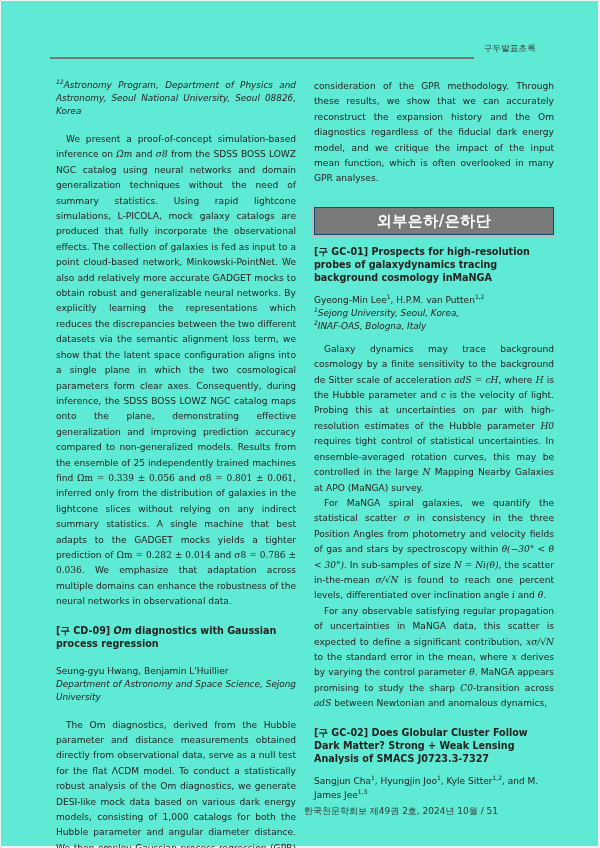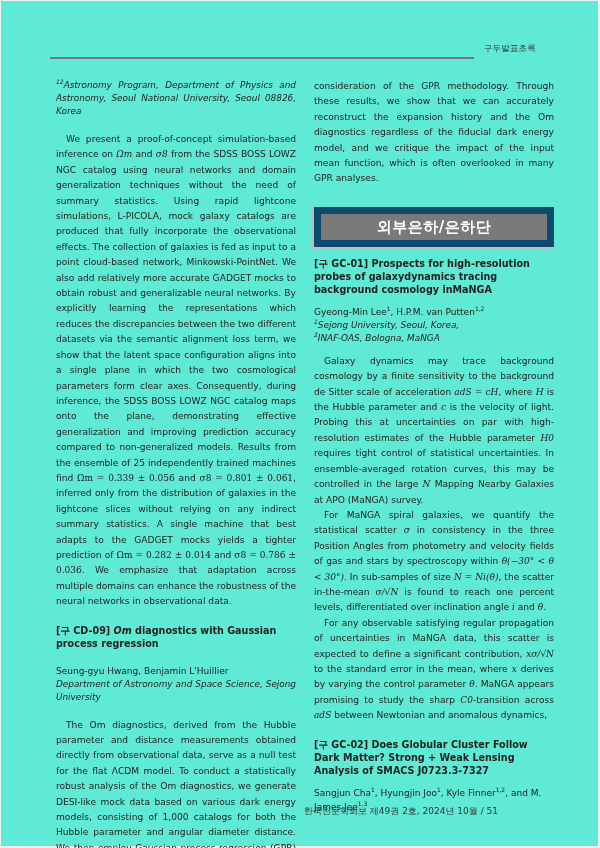--- a/index.html
+++ b/index.html
@@ -31,21 +31,21 @@
   .aff { font-style: italic; font-size: 8.9px; line-height: 13px; }
   .gap { height: 14px; }
   .gap-s { height: 9px; }
   .title { font-weight: bold; font-size: 9.6px; line-height: 13px; text-align: left; }
   .authors { text-align: left; font-size: 9px; line-height: 14px; }
   .math { font-family: "DejaVu Serif", serif; font-style: italic; font-size: 9px; }
   .mathr { font-family: "DejaVu Serif", serif; font-size: 9px; margin-top: 40px; }
   sup, sub { font-size: 6px; line-height: 0; }
   .banner {
     margin: 20px 0 10px 0; height: 26px; background: #7a7a7a;
-    border: 7px solid #0c4a6e; outline: 1px solid #bbb; outline-offset: 1px;
+    border: 1px solid #0c4a6e; outline: 1px solid #bbb; outline-offset: 1px;
     color: #fff; font-size: 15px; font-weight: bold; text-align: center;
     line-height: 26px; letter-spacing: 0.5px;
   }
   .footer {
     position: absolute; left: 0; width: 555px; top: 804px;
     text-align: right; padding-right: 58px; box-sizing: border-box;
     font-size: 9px; color: #333;
   }
 </style>
 </head>
@@ -69,25 +69,25 @@
   </div>
 
   <div class="col right">
     <p>consideration of the GPR methodology. Through these results, we show that we can accurately reconstruct the expansion history and the Om diagnostics regardless of the fiducial dark energy model, and we critique the impact of the input mean function, which is often overlooked in many GPR analyses.</p>
     <div class="banner">외부은하/은하단</div>
 
     <p class="title">[구 GC-01] Prospects for high-resolution probes of galaxydynamics tracing background cosmology inMaNGA</p>
     <div class="gap-s"></div>
     <p class="authors"><span>Gyeong-Min Lee</span><sup>1</sup>, <span>H.P.M. van Putten</span><sup>1,2</sup></p>
     <p class="aff"><sup>1</sup><span>Sejong University, Seoul, Korea,</span></p>
-    <p class="aff"><sup>2</sup><span>INAF-OAS, Bologna, MaNGA</span></p>
+    <p class="aff"><sup>2</sup><span>INAF-OAS, Bologna, Italy</span></p>
     <div class="gap-s"></div>
     <p class="indent"><span>Galaxy dynamics may trace background cosmology by a finite sensitivity to the background de Sitter scale of acceleration </span><span class="math">adS = cH</span><span>, where </span><span class="math">H</span><span> is the Hubble parameter and </span><span class="math">c</span><span> is the velocity of light. Probing this at uncertainties on par with high-resolution estimates of the Hubble parameter </span><span class="math">H0</span><span> requires tight control of statistical uncertainties. In ensemble-averaged rotation curves, this may be controlled in the large </span><span class="math">N</span><span> Mapping Nearby Galaxies at APO (MaNGA) survey.</span></p>
     <p class="indent"><span>For MaNGA spiral galaxies, we quantify the statistical scatter </span><span class="math">σ</span><span> in consistency in the three Position Angles from photometry and velocity fields of gas and stars by spectroscopy within </span><span class="math">θ(−30° &lt; θ &lt; 30°)</span><span>. In sub-samples of size </span><span class="math">N = Ni(θ)</span><span>, the scatter in-the-mean </span><span class="math">σ/√N</span><span> is found to reach one percent levels, differentiated over inclination angle </span><span class="math">i</span><span> and </span><span class="math">θ</span><span>.</span></p>
     <p class="indent"><span>For any observable satisfying regular propagation of uncertainties in MaNGA data, this scatter is expected to define a significant contribution, </span><span class="math">xσ/√N</span><span> to the standard error in the mean, where </span><span class="math">x</span><span> derives by varying the control parameter </span><span class="math">θ</span><span>. MaNGA appears promising to study the sharp </span><span class="math">C0</span><span>-transition across </span><span class="math">adS</span><span> between Newtonian and anomalous dynamics,</span></p>
     <div class="gap"></div>
     <p class="title">[구 GC-02] Does Globular Cluster Follow Dark Matter? Strong + Weak Lensing Analysis of SMACS J0723.3-7327</p>
     <div class="gap-s"></div>
-    <p class="authors"><span>Sangjun Cha</span><sup>1</sup>, <span>Hyungjin Joo</span><sup>1</sup>, <span>Kyle Finner</span><sup>1,2</sup>, and <span>M. James Jee</span><sup>1,3</sup></p>
+    <p class="authors"><span>Sangjun Cha</span><sup>1</sup>, <span>Hyungjin Joo</span><sup>1</sup>, <span>Kyle Sitter</span><sup>1,2</sup>, and <span>M. James Jee</span><sup>1,3</sup></p>
   </div>
 
   <div class="footer">한국천문학회보 제49권 2호, 2024년 10월 / 51</div>
 </div>
 
 </body></html>

